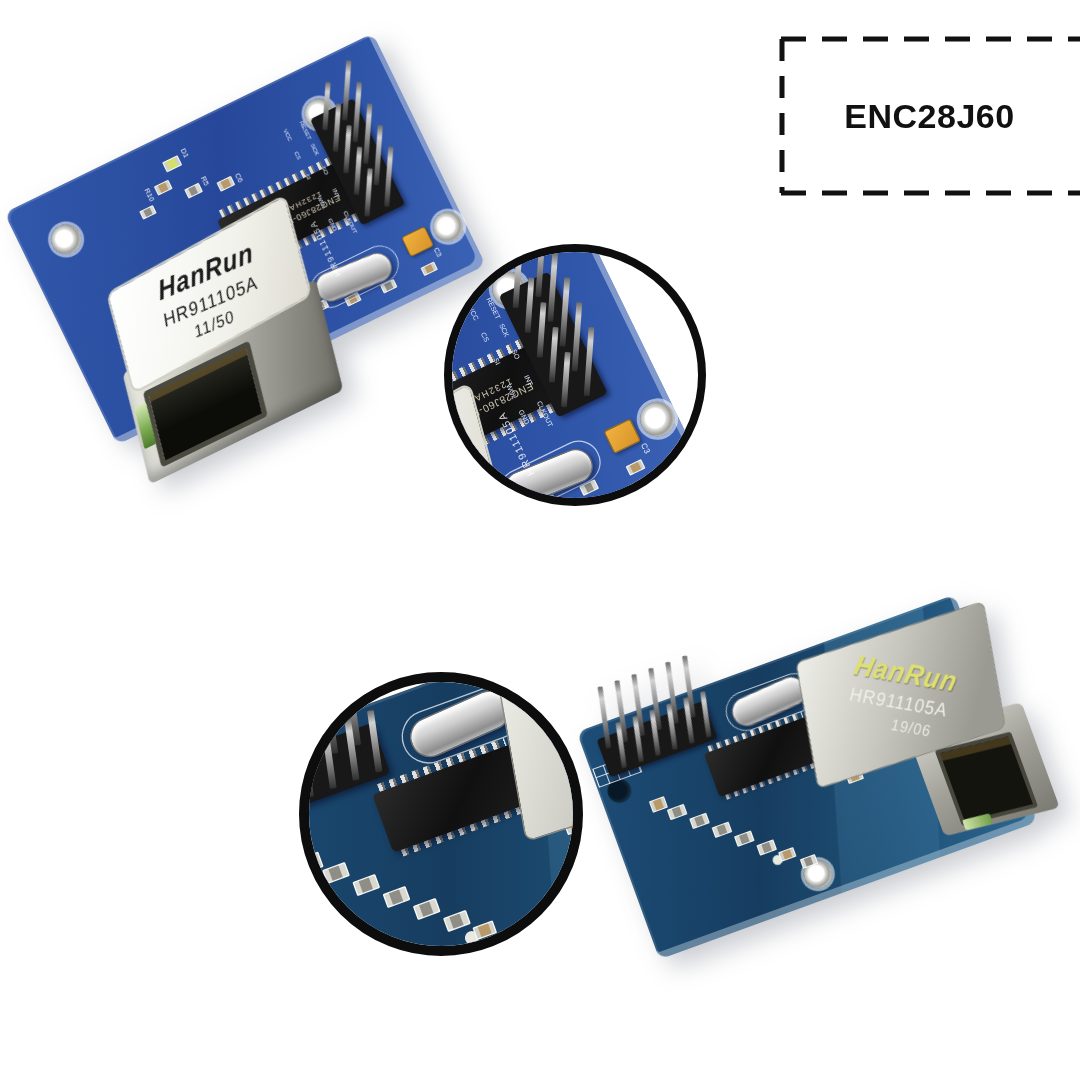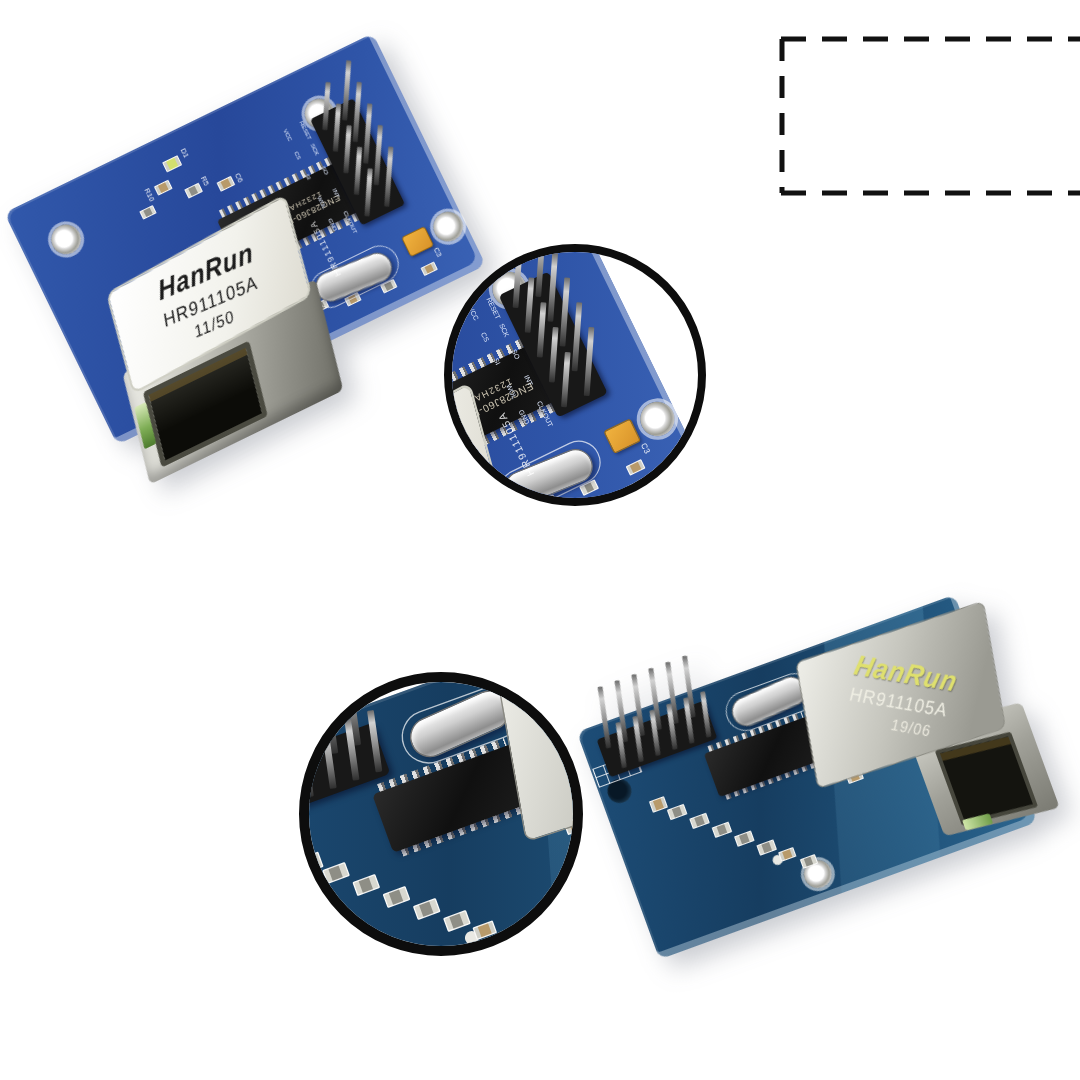--- a/index.html
+++ b/index.html
@@ -255,20 +255,21 @@
     <div class="pcbprint" style="left:268px;top:142px">HR911105A</div>
   </div>
     </div>
 
   <div class="labelbox">
     <svg viewBox="0 0 301 160" preserveAspectRatio="none">
       <path d="M2 3 H301" fill="none" stroke="#111111" stroke-width="5" stroke-dasharray="25 16"></path>
       <path d="M2 157 H301" fill="none" stroke="#111111" stroke-width="5" stroke-dasharray="25 16"></path>
       <path d="M3 3 V157" fill="none" stroke="#111111" stroke-width="5" stroke-dasharray="22 15"></path>
     </svg>
+    <div class="lline">ENC28J60</div>
   </div>
 
   <div class="board board2" id="board2">
     <div class="pcb pcb2"></div>
 
     <div class="hole dark" style="left:8px;top:58px;width:24px;height:24px"></div>
     <div class="hole" style="left:164px;top:202px;width:28px;height:28px"></div>
     <div class="hole dot" style="left:140px;top:184px"></div>
 
     <div class="silkgrid" style="left:2px;top:40px;width:46px;height:20px"></div>

